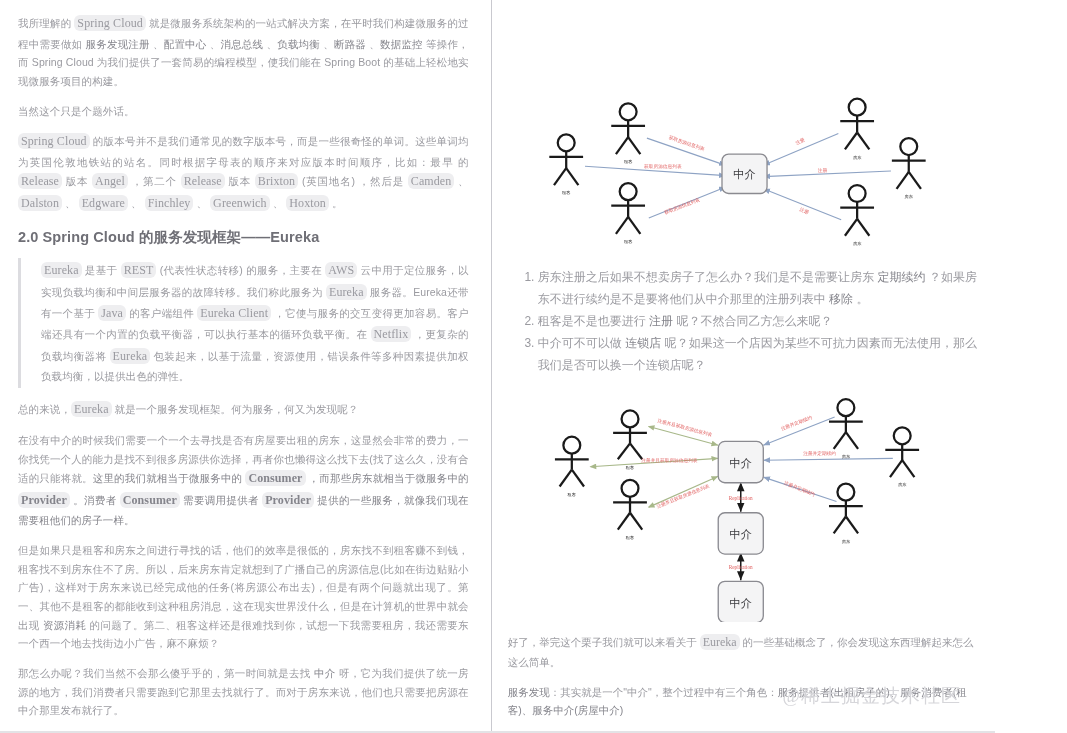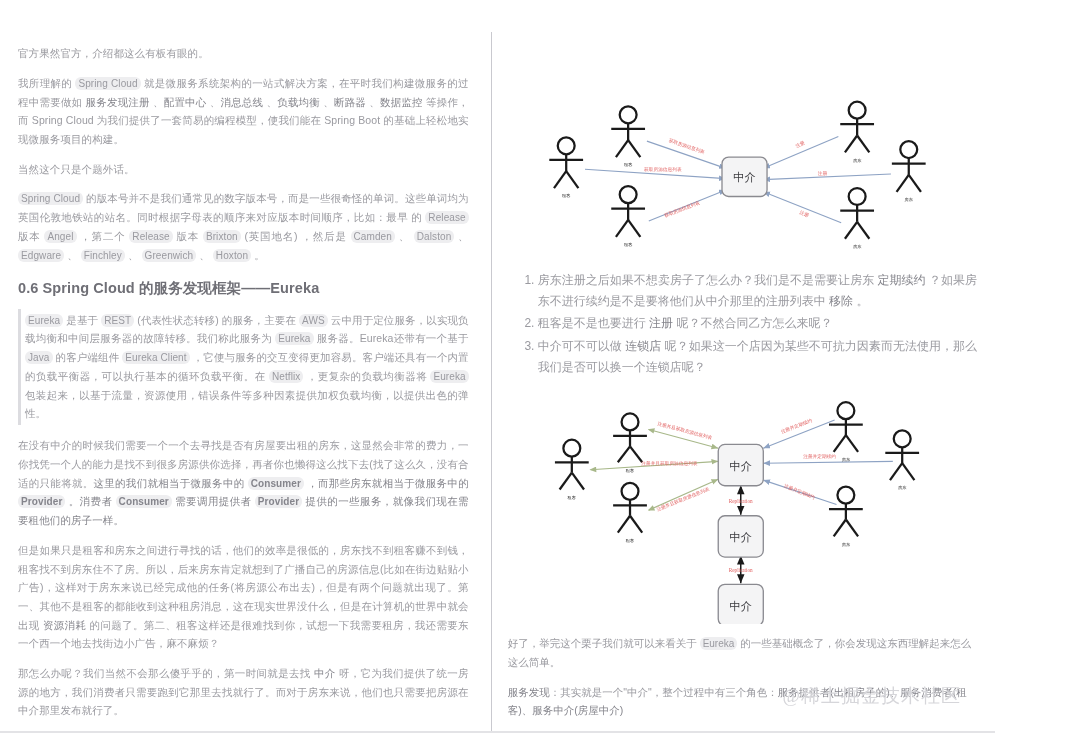--- a/index.html
+++ b/index.html
@@ -39,32 +39,32 @@
 
   h3.heading {
     font-size: 14.5px;
     font-weight: 700;
     color: #6f6f76;
     margin: 14px 0 11px 0;
     letter-spacing: 0.1px;
   }
 
   code.ic {
-    font-family: Liberation Sans, sans-serif;
+    font-family: Liberation Serif, serif;
     background: #eeeef0;
     color: #9a9aa0;
-    font-size: 10px;
+    font-size: 12px;
     padding: 1px 3px;
     border-radius: 6px;
   }
   strong.b { font-weight: 400; color: #85858c; }
 
   blockquote.quote {
     margin: 0 0 11px 0;
-    padding: 2px 0 2px 4px;
+    padding: 2px 0 2px 20px;
     border-left: 3px solid #dcdce0;
   }
   blockquote.quote p { margin: 0; }
 
   ol.qlist {
     margin: 0 0 11px 0;
     padding-left: 30px;
     font-size: 12px;
     line-height: 1.78;
     color: #9a9aa0;
@@ -94,26 +94,27 @@
 
   <div class="col col-left">
 
     <p class="para"><span>官方果然官方，介绍都这么有板有眼的。</span></p>
     <p class="para"><span>我所理解的 </span><code class="ic">Spring Cloud</code><span> 就是微服务系统架构的一站式解决方案，在平时我们构建微服务的过程中需要做如 </span><strong class="b">服务发现注册</strong><span> 、</span><strong class="b">配置中心</strong><span> 、</span><strong class="b">消息总线</strong><span> 、</span><strong class="b">负载均衡</strong><span> 、</span><strong class="b">断路器</strong><span> 、</span><strong class="b">数据监控</strong><span> 等操作，而 Spring Cloud 为我们提供了一套简易的编程模型，使我们能在 Spring Boot 的基础上轻松地实现微服务项目的构建。</span></p>
 
 
     <p class="para"><span>当然这个只是个题外话。</span></p>
     <p class="para"><code class="ic">Spring Cloud</code><span> 的版本号并不是我们通常见的数字版本号，而是一些很奇怪的单词。这些单词均为英国伦敦地铁站的站名。同时根据字母表的顺序来对应版本时间顺序，比如：最早 的 </span><code class="ic">Release</code><span> 版本 </span><code class="ic">Angel</code><span> ，第二个 </span><code class="ic">Release</code><span> 版本 </span><code class="ic">Brixton</code><span> (英国地名) ，然后是 </span><code class="ic">Camden</code><span> 、 </span><code class="ic">Dalston</code><span> 、 </span><code class="ic">Edgware</code><span> 、 </span><code class="ic">Finchley</code><span> 、 </span><code class="ic">Greenwich</code><span> 、 </span><code class="ic">Hoxton</code><span> 。</span></p>
 
-    <h3 class="heading">0.6 Spring Cloud 的服务发现框架——Eureka</h3>
+    <h3 class="heading">2.0 Spring Cloud 的服务发现框架——Eureka</h3>
 
     <blockquote class="quote">
       <p class="para"><code class="ic">Eureka</code><span> 是基于 </span><code class="ic">REST</code><span> (代表性状态转移) 的服务，主要在 </span><code class="ic">AWS</code><span> 云中用于定位服务，以实现负载均衡和中间层服务器的故障转移。我们称此服务为 </span><code class="ic">Eureka</code><span> 服务器。Eureka还带有一个基于 </span><code class="ic">Java</code><span> 的客户端组件 </span><code class="ic">Eureka Client</code><span> ，它使与服务的交互变得更加容易。客户端还具有一个内置的负载平衡器，可以执行基本的循环负载平衡。在 </span><code class="ic">Netflix</code><span> ，更复杂的负载均衡器将 </span><code class="ic">Eureka</code><span> 包装起来，以基于流量，资源使用，错误条件等多种因素提供加权负载均衡，以提供出色的弹性。</span></p>
     </blockquote>
 
+    <p class="para"><span>总的来说，</span><code class="ic">Eureka</code><span> 就是一个服务发现框架。何为服务，何又为发现呢？</span></p>
     <p class="para"><span>在没有中介的时候我们需要一个一个去寻找是否有房屋要出租的房东，这显然会非常的费力，一你找凭一个人的能力是找不到很多房源供你选择，再者你也懒得这么找下去(找了这么久，没有合适的只能将就。</span><strong class="b">这里的我们就相当于微服务中的 </strong><code class="ic" style="font-weight: 700; color: rgb(133, 133, 140);">Consumer</code><strong class="b"> ，而那些房东就相当于微服务中的 </strong><code class="ic" style="font-weight: 700; color: rgb(133, 133, 140);">Provider</code><strong class="b"> 。消费者 </strong><code class="ic" style="font-weight: 700; color: rgb(133, 133, 140);">Consumer</code><strong class="b"> 需要调用提供者 </strong><code class="ic" style="font-weight: 700; color: rgb(133, 133, 140);">Provider</code><strong class="b"> 提供的一些服务，就像我们现在需要租他们的房子一样。</strong></p>
     <p class="para"><span>但是如果只是租客和房东之间进行寻找的话，他们的效率是很低的，房东找不到租客赚不到钱，租客找不到房东住不了房。所以，后来房东肯定就想到了广播自己的房源信息(比如在街边贴贴小广告)，这样对于房东来说已经完成他的任务(将房源公布出去)，但是有两个问题就出现了。第一、其他不是租客的都能收到这种租房消息，这在现实世界没什么，但是在计算机的世界中就会出现 </span><strong class="b">资源消耗</strong><span> 的问题了。第二、租客这样还是很难找到你，试想一下我需要租房，我还需要东一个西一个地去找街边小广告，麻不麻烦？</span></p>
     <p class="para"><span>那怎么办呢？我们当然不会那么傻乎乎的，第一时间就是去找 </span><strong class="b">中介</strong><span> 呀，它为我们提供了统一房源的地方，我们消费者只需要跑到它那里去找就行了。而对于房东来说，他们也只需要把房源在中介那里发布就行了。</span></p>
 
   </div>
 
   <div class="col col-right">
 
     <div class="fig" style="margin-top:14px;">
       <svg viewBox="0 0 500 200">

